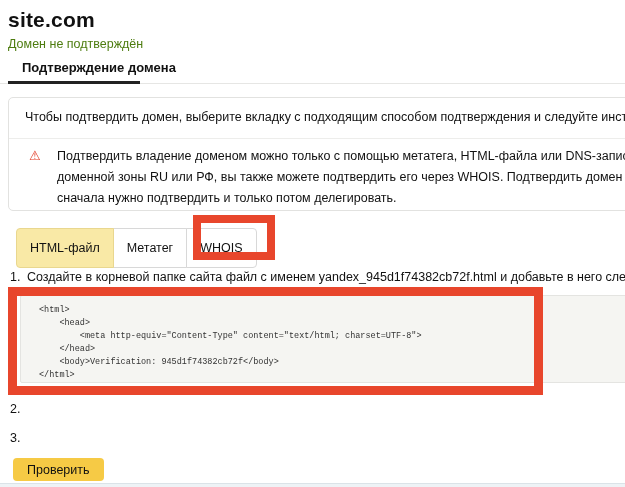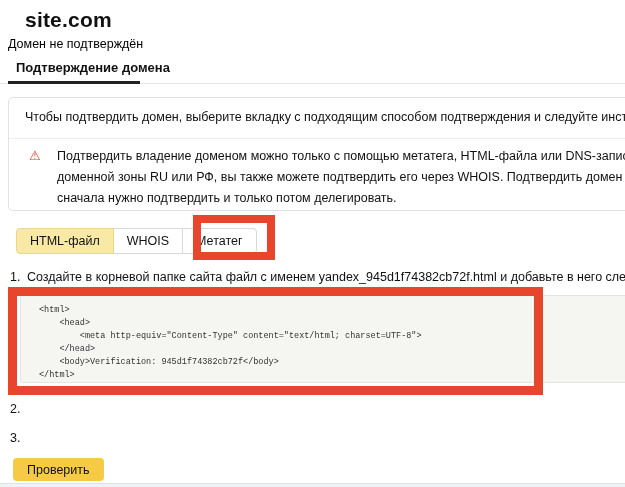--- a/index.html
+++ b/index.html
@@ -4,25 +4,25 @@
 <style>
   * { margin: 0; padding: 0; box-sizing: border-box; }
   html, body { background: #fff; }
   body { font-family: "Liberation Sans", sans-serif; color: #111; }
   #screen {
     position: relative; width: 625px; height: 487px;
     overflow: hidden; background: #fff;
   }
 
   
-  .page-title { position: absolute; left: 8px; top: 8px; font-size: 21px; font-weight: bold; letter-spacing: .2px; margin-left: 17px; }
-  .page-status { position: absolute; left: 8px; top: 37px; font-size: 12.5px; color: #000000; }
+  .page-title { position: absolute; left: 8px; top: 8px; font-size: 21px; font-weight: bold; letter-spacing: .2px; }
+  .page-status { position: absolute; left: 8px; top: 37px; font-size: 12.5px; color: #4d7c0f; }
 
   
-  .section-tab-label { position: absolute; left: 16px; top: 60px; font-size: 13px; font-weight: bold; }
+  .section-tab-label { position: absolute; left: 22px; top: 60px; font-size: 13px; font-weight: bold; }
   .section-tab-rule { position: absolute; left: 0; top: 83px; width: 700px; height: 1px; background: #e6e6e4; }
   .section-tab-active-bar { position: absolute; left: 8px; top: 81px; width: 132px; height: 3px; background: #222; }
 
   
   .panel {
     position: absolute; left: 8px; top: 97px; width: 692px; height: 114px;
     border: 1px solid #e2e2e0; border-radius: 5px; background: #fff; overflow: hidden;
   }
   .panel-intro {
     position: absolute; left: 16px; top: 12px; width: 680px;
@@ -32,21 +32,21 @@
   .warning-row { position: absolute; left: 16px; top: 48px; }
   .warning-icon {
     position: absolute; left: 4px; top: 3px; font-size: 13px; line-height: 13px; color: #e23822;
   }
   .warning-text { position: absolute; left: 32px; top: 0; width: 640px; }
   .warning-line { font-size: 12.5px; line-height: 21px; white-space: nowrap; overflow: hidden; }
 
   
   .method-tabs { position: absolute; left: 16px; top: 228px; display: flex; }
   .mtab {
-    height: 26px; display: flex; align-items: center; padding: 0 13px;
+    height: 40px; display: flex; align-items: center; padding: 0 13px;
     font-size: 12.5px; background: #fff; border: 1px solid #d8d8d8;
     margin-left: -1px; cursor: pointer; position: relative;
   }
   .mtab:first-child { margin-left: 0; border-radius: 4px 0 0 4px; }
   .mtab:last-child { border-radius: 0 4px 4px 0; }
   .mtab.selected { background: #f9e9a6; border-color: #e9d78f; z-index: 1; }
 
   
   .step { position: absolute; font-size: 12.5px; white-space: nowrap; }
   .step-num { position: absolute; left: 10px; top: 0; }
@@ -109,22 +109,22 @@
       <div class="warning-text">
         <div class="warning-line">Подтвердить владение доменом можно только с помощью метатега, HTML-файла или DNS-записи. Если ваш сайт</div>
         <div class="warning-line">доменной зоны RU или РФ, вы также можете подтвердить его через WHOIS. Подтвердить домен за счёт делегиро</div>
         <div class="warning-line">сначала нужно подтвердить и только потом делегировать.</div>
       </div>
     </div>
   </div>
 
   <div class="method-tabs">
     <div class="mtab selected">HTML-файл</div>
+    <div class="mtab">Метатег</div>
     <div class="mtab">WHOIS</div>
-    <div class="mtab">Метатег</div>
   </div>
 
   <div class="step" id="step1">
     <span class="step-num">1.</span>
     <span class="step-text">Создайте в корневой папке сайта файл с именем yandex_945d1f74382cb72f.html и добавьте в него следующий код:</span>
   </div>
 
   <div class="code-panel">
     <div class="code-lines">
       <div class="code-line">&lt;html&gt;</div>

